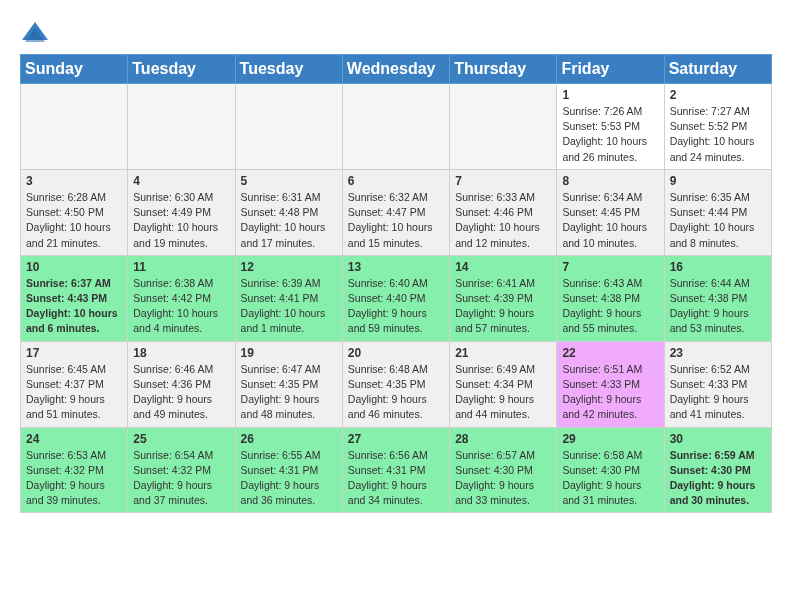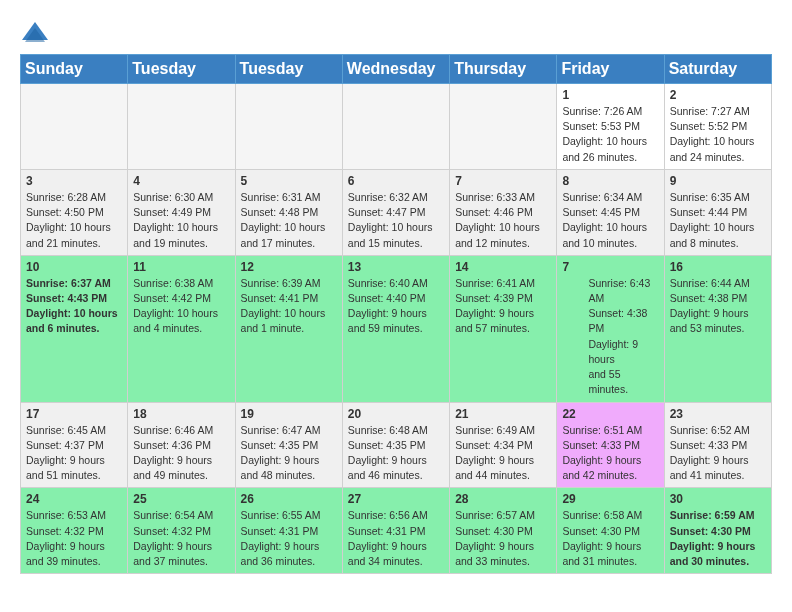--- a/index.html
+++ b/index.html
@@ -218,21 +218,21 @@
         </td>
         <td class="shaded">
           <span class="day-num">14</span>
           <div class="day-info" style="white-space: pre-wrap;">Sunrise: 6:41 AM
 Sunset: 4:39 PM
 Daylight: 9 hours
 and 57 minutes.</div>
         </td>
         <td class="shaded">
           <span class="day-num">7</span>
-          <div class="day-info" style="white-space: pre-wrap; margin-left: 26px;">Sunrise: 6:43 AM
+          <div class="day-info" style="white-space: pre-wrap;">Sunrise: 6:43 AM
 Sunset: 4:38 PM
 Daylight: 9 hours
 and 55 minutes.</div>
         </td>
         <td class="shaded">
           <span class="day-num">16</span>
           <div class="day-info" style="white-space: pre-wrap;">Sunrise: 6:44 AM
 Sunset: 4:38 PM
 Daylight: 9 hours
 and 53 minutes.</div>

